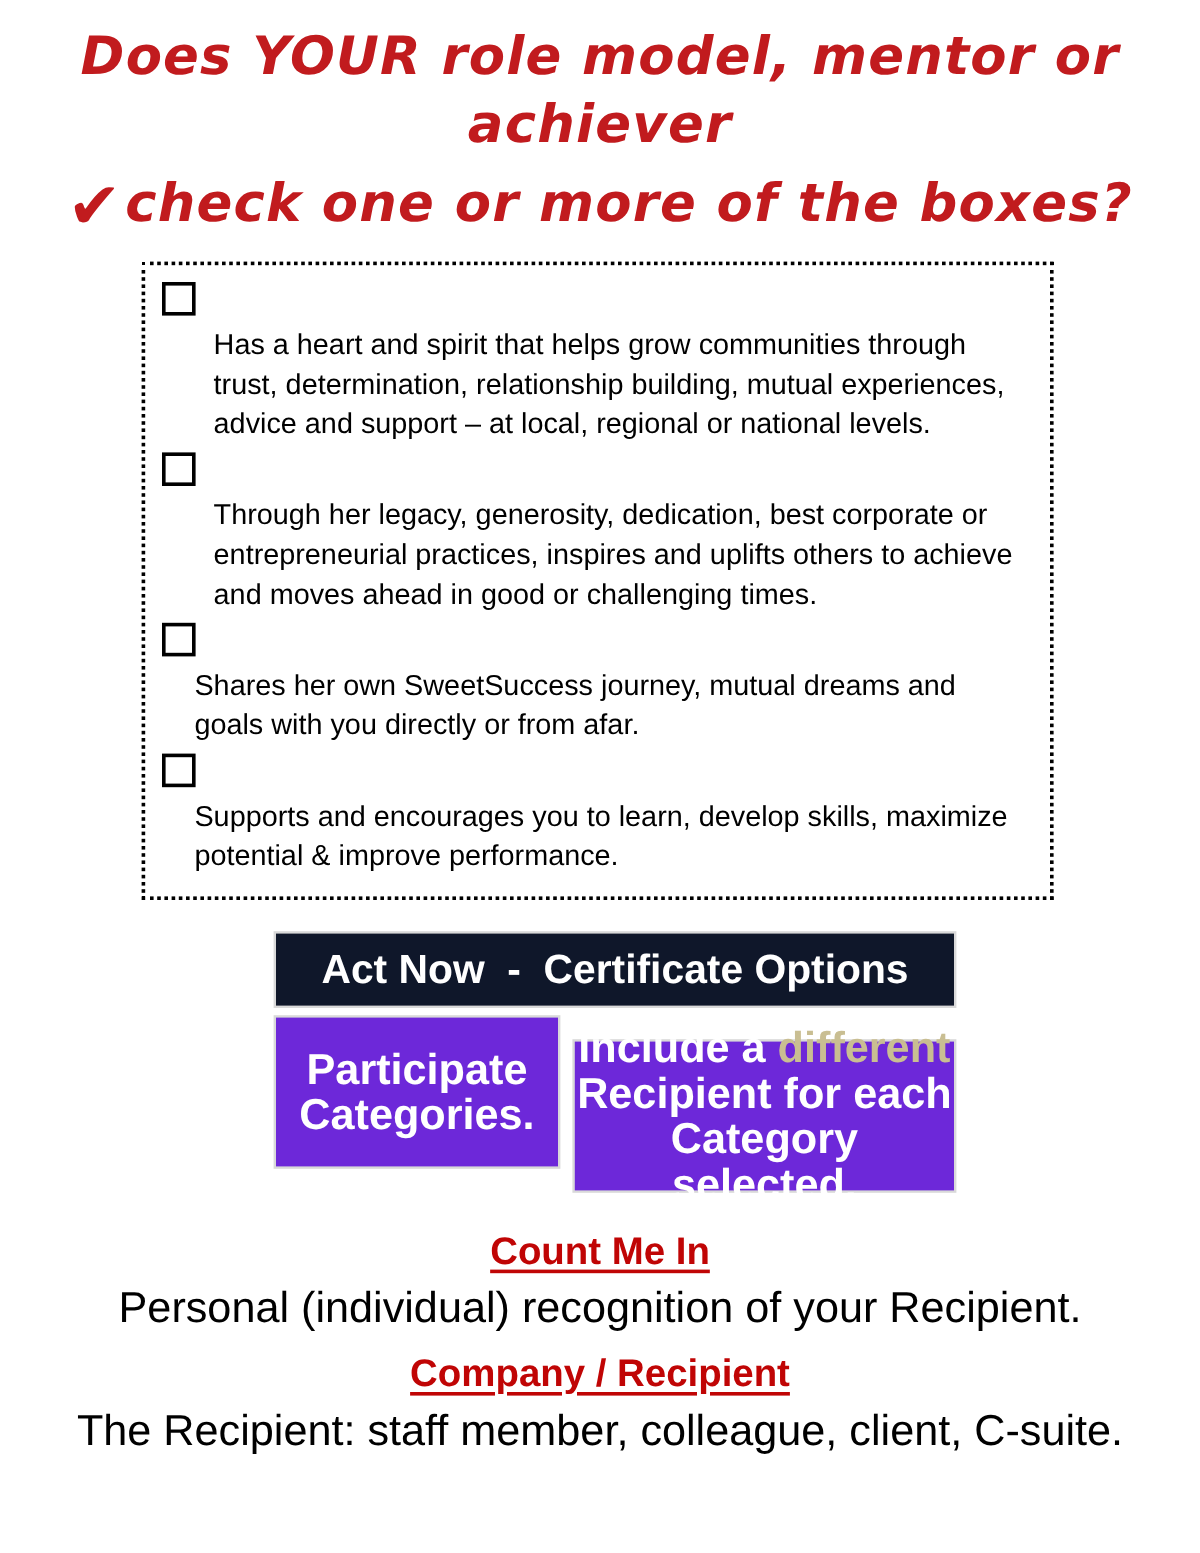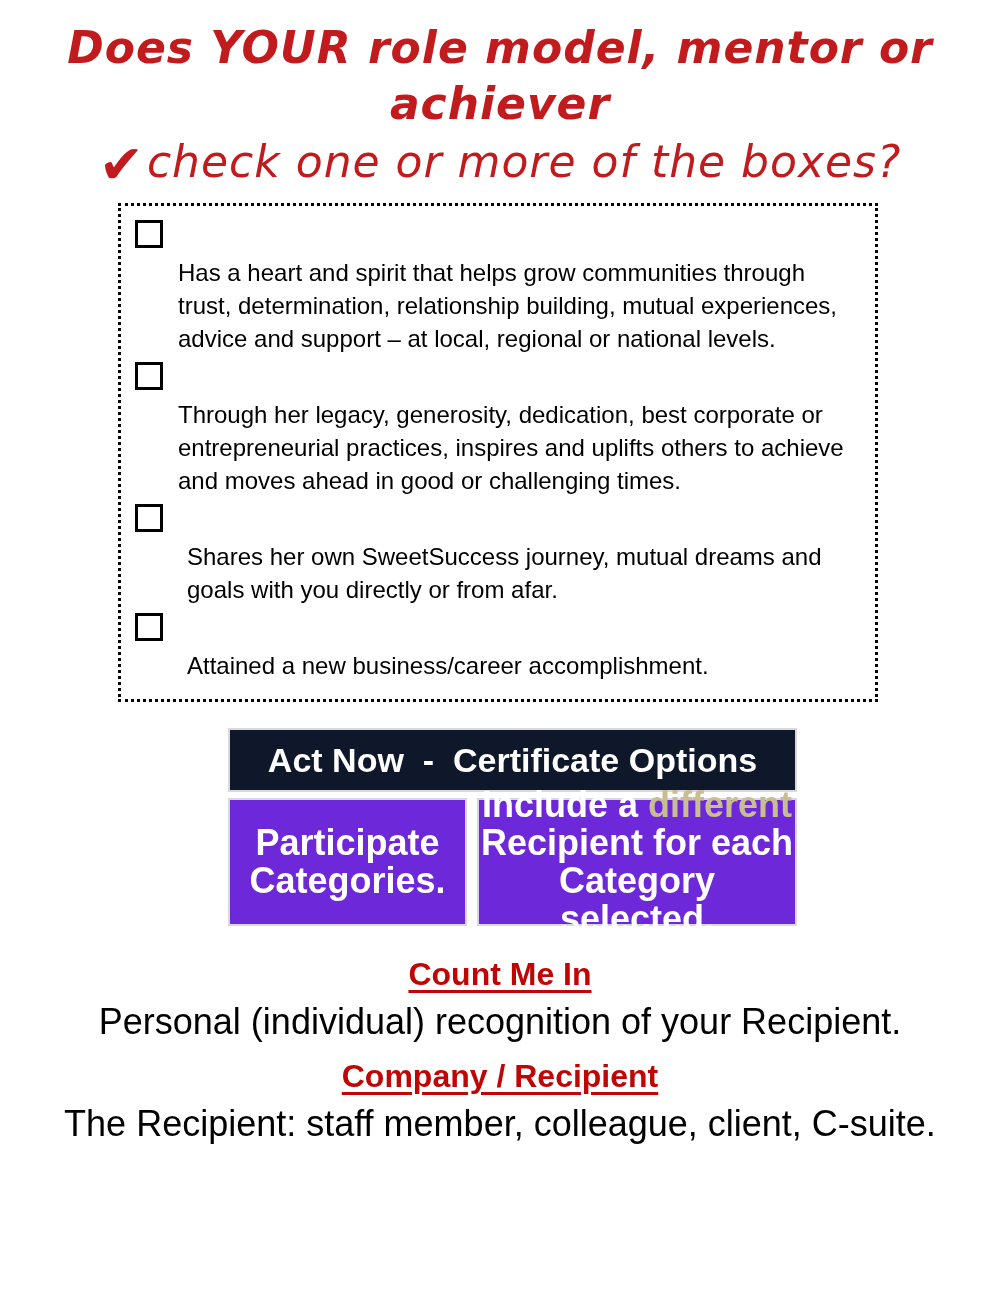--- a/index.html
+++ b/index.html
@@ -23,23 +23,23 @@
     font-family: "DejaVu Sans", sans-serif;
     font-style: italic;
     font-weight: bold;
     font-size: 44px;
     line-height: 56px;
     letter-spacing: 1px;
   }
   .header-line2 {
     font-family: "DejaVu Sans", sans-serif;
     font-style: italic;
-    font-weight: normal;
+    font-weight: bold;
     font-size: 44px;
-    line-height: 60px;
+    line-height: 76px;
     letter-spacing: 1px;
   }
   .check-icon {
     font-style: normal;
     font-size: 54px;
     vertical-align: -6px;
     margin-right: 2px;
   }
 
   
@@ -57,21 +57,21 @@
     height: 22px;
     border: 3px solid #000000;
     margin: 0 0 8px 0;
     background: #ffffff;
   }
   .check-text {
     margin: 0 0 7px 43px;
     font-size: 24px;
     line-height: 33px;
   }
-  .check-item.indent-more .check-text { margin-left: 52px; }
+  .check-item.indent-more .check-text { margin-left: 27px; }
 
   
   .actnow {
     margin: 28px 0 0 230px;
     width: 565px;
   }
   .actnow-banner {
     box-sizing: border-box;
     background: #0f172a;
     color: #ffffff;
@@ -95,21 +95,21 @@
     font-size: 36px;
     line-height: 38px;
     text-align: center;
     height: 124px;
     display: flex;
     flex-direction: column;
     justify-content: center;
     box-shadow: 0 0 0 2px #d9d9d9;
   }
   .actnow-box.left  { width: 235px; }
-  .actnow-box.right { width: 316px; }
+  .actnow-box.right { width: 316px; margin-top: 20px; }
   .hl { color: #c9be92; }
 
   
   .categories { margin-top: 18px; text-align: center; }
   .cat-title {
     display: inline-block;
     color: #c00505;
     font-weight: bold;
     font-size: 32px;
     line-height: 36px;
@@ -142,21 +142,21 @@
   <div class="check-item">
     <span class="checkbox"></span>
     <p class="check-text">Through her legacy, generosity, dedication, best corporate or entrepreneurial practices, inspires and uplifts others to achieve and moves ahead in good or challenging times.</p>
   </div>
   <div class="check-item indent-more">
     <span class="checkbox"></span>
     <p class="check-text">Shares her own SweetSuccess journey, mutual dreams and goals with you directly or from afar.</p>
   </div>
   <div class="check-item indent-more">
     <span class="checkbox"></span>
-    <p class="check-text">Attained a new business/career accomplishment.</p>
+    <p class="check-text">Supports and encourages you to learn, develop skills, maximize potential &amp; improve performance.</p>
   </div>
 </div>
 
 <div class="actnow">
   <div class="actnow-banner">Act Now&nbsp; -&nbsp; Certificate Options</div>
   <div class="actnow-row">
     <div class="actnow-box left">
       <div>Participate</div>
       <div>Categories.</div>
     </div>

